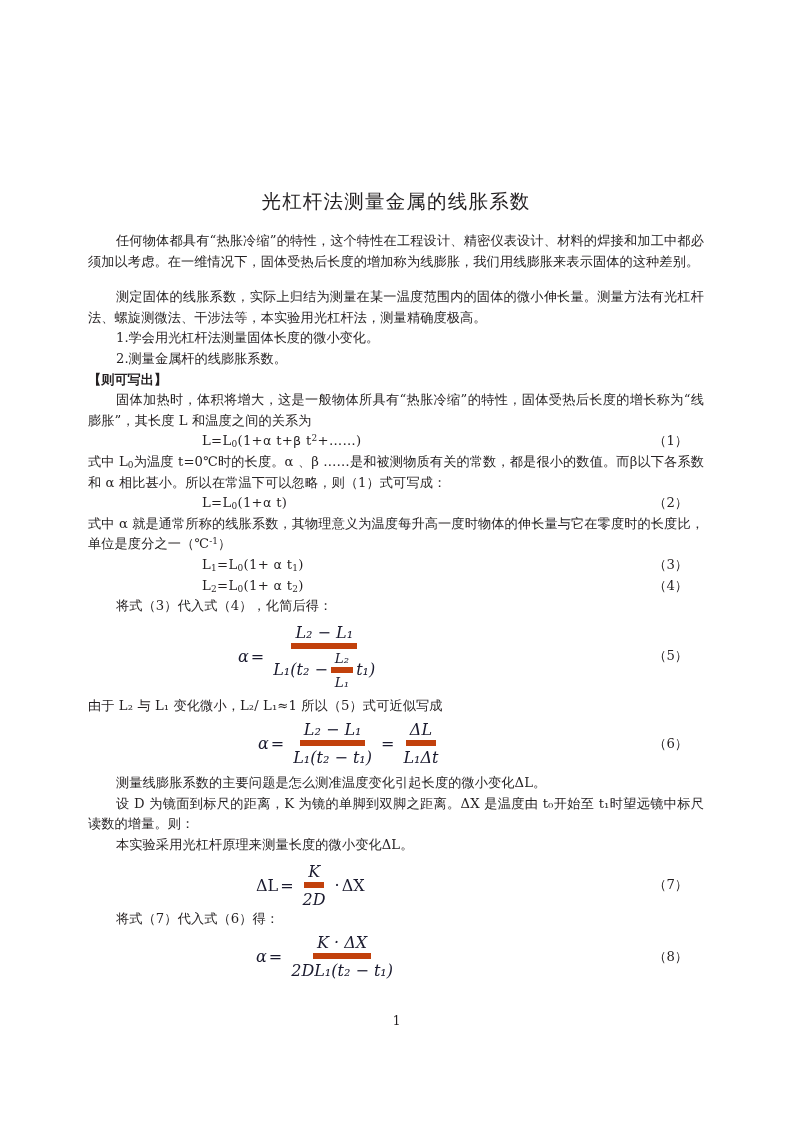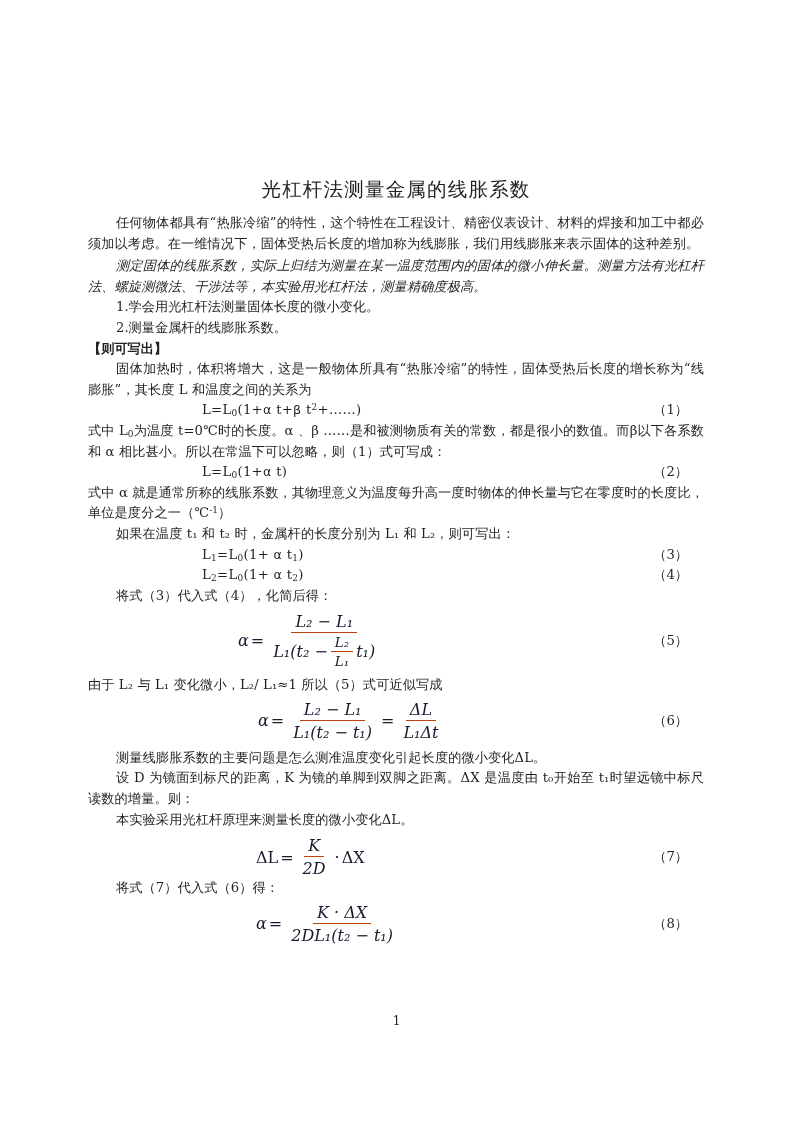--- a/index.html
+++ b/index.html
@@ -24,39 +24,39 @@
     left: 88px;
     top: 0;
     width: 616px;
   }
 
   .doc-title {
     text-align: center;
     font-size: 19.5px;
     font-weight: normal;
     letter-spacing: 1.2px;
-    margin: 4px;
+    margin: 16px;
     padding-top: 172px;
     color: #231f20;
     font-family: "DejaVu Serif", "Liberation Serif", serif;
   }
 
   .para {
     font-size: 13.2px;
     line-height: 20.6px;
     text-align: justify;
     text-justify: inter-ideograph;
     margin: 0;
     color: #231f20;
     letter-spacing: 0.1px;
   }
   .indent2 { text-indent: 28px; }
   .block-gap-lg { margin-top: 10px; }
   .block-gap-md { margin-top: 13px; }
-  .block-gap-sm { margin-top: 2px; font-style: italic; }
+  .block-gap-sm { margin-top: 15px; }
 
   .section-head {
     font-size: 13.2px;
     line-height: 20.6px;
     font-weight: bold;
     margin: 0;
     color: #231f20;
   }
   .list-line {
     font-size: 13.2px;
@@ -123,21 +123,21 @@
   }
   .frac {
     display: inline-flex;
     flex-direction: column;
     align-items: center;
     vertical-align: middle;
     margin: 0 3px;
   }
   .frac > .num {
     padding: 0 4px 1px 4px;
-    border-bottom: 1px solid #c2410c;
+    border-bottom: 6px solid #c2410c;
     white-space: nowrap;
   }
   .frac > .den {
     padding: 2px 4px 0 4px;
     white-space: nowrap;
   }
   .frac-small {
     font-size: 0.84em;
   }
   .mop { font-style: normal; padding: 0 2px; }
@@ -179,21 +179,20 @@
 
     <p class="para"><span>式中 L</span><sub>0</sub><span>为温度 t=0℃时的长度。α 、β ……是和被测物质有关的常数，都是很小的数值。而β以下各系数和 α 相比甚小。所以在常温下可以忽略，则（1）式可写成：</span></p>
 
     <div class="eq-line">
       <span class="eq-body"><span>L=L</span><sub>0</sub><span>(1+</span><span class="greek">α</span><span> t)</span></span>
       <span class="eq-num">（2）</span>
     </div>
 
     <p class="para"><span>式中 α 就是通常所称的线胀系数，其物理意义为温度每升高一度时物体的伸长量与它在零度时的长度比，单位是度分之一（℃</span><sup>-1</sup><span>）</span></p>
 
-    <p class="para indent2">如果在温度 t₁ 和 t₂ 时，金属杆的长度分别为 L₁ 和 L₂，则可写出：</p>
 
     <div class="eq-line">
       <span class="eq-body"><span>L</span><sub>1</sub><span>=L</span><sub>0</sub><span>(1+ </span><span class="greek">α</span><span> t</span><sub>1</sub><span>)</span></span>
       <span class="eq-num">（3）</span>
     </div>
 
     <div class="eq-line">
       <span class="eq-body"><span>L</span><sub>2</sub><span>=L</span><sub>0</sub><span>(1+ </span><span class="greek">α</span><span> t</span><sub>2</sub><span>)</span></span>
       <span class="eq-num">（4）</span>
     </div>

